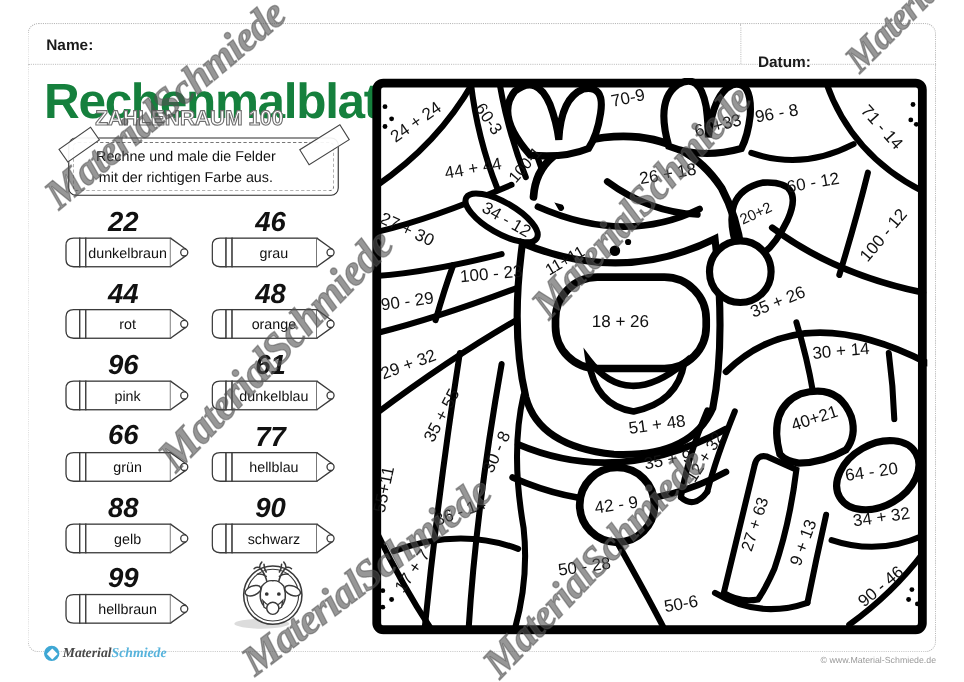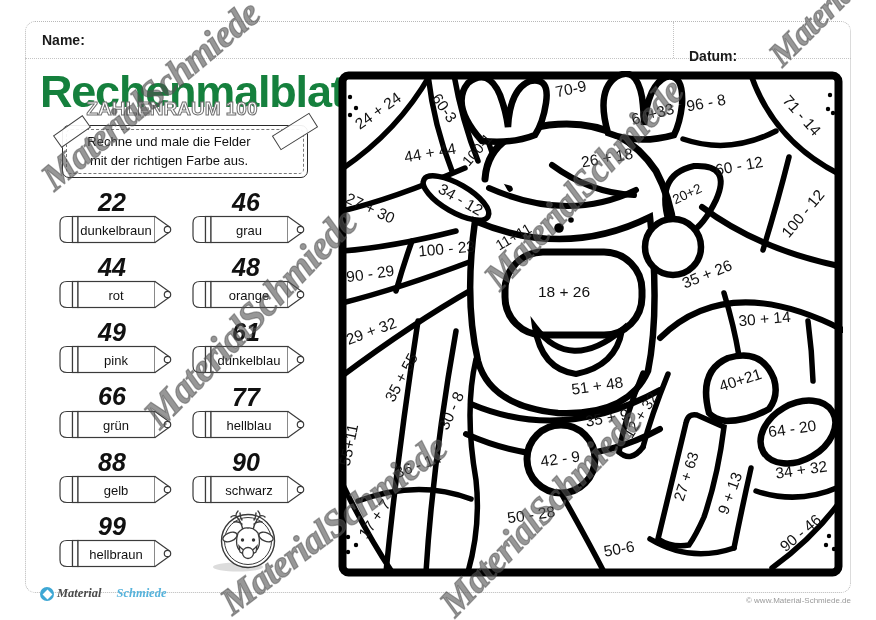--- a/index.html
+++ b/index.html
@@ -12,21 +12,21 @@
 .title{left:40px;top:66px;width:278px;text-align:center;font-size:45px;font-weight:bold;color:#15803d;letter-spacing:-1.2px;}
 .subtitle{left:33px;top:98px;width:278px;text-align:center;font-size:19px;font-weight:bold;color:#fff;-webkit-text-stroke:1px #6f6f6f;letter-spacing:0px;}
 .instr{left:62px;top:125px;width:246px;height:53px;border:1.3px solid #2a2a2a;border-radius:7px;box-sizing:border-box;}
 .instr-in{left:66px;top:129px;width:238px;height:45px;border:1px dashed #777;border-radius:5px;box-sizing:border-box;}
 .instr-t{left:62px;top:133px;width:214px;text-align:center;font-size:13px;color:#111;line-height:18.5px;}
 .tape{background:rgba(255,255,255,0.92);border:1px solid #444;}
 .num{font-size:25px;font-weight:bold;color:#111;text-align:center;width:70px;font-style:italic;}
 .pencil{width:114px;height:29px;}
 .wm{font-family:"Liberation Serif",serif;font-style:italic;font-weight:bold;color:rgba(82,82,82,0.60);-webkit-text-stroke:1.2px rgba(82,82,82,0.5);white-space:nowrap;letter-spacing:-1px;z-index:50;}
 .foot-m{font-family:"Liberation Serif",serif;font-weight:bold;font-style:italic;font-size:12.5px;color:#4a4a4a;}
-.foot-s{color:#56b3dc;padding-left:15px;}
+.foot-s{color:#56b3dc;}
 .copy{font-size:8px;color:#9a9a9a;width:826px;text-align:right;}
 </style>
 </head>
 <body>
 
 <div class="abs card"></div>
 
 <div class="abs vline"></div>
 
 <div class="abs hline"></div>
@@ -92,21 +92,21 @@
 <g stroke="#3b3b3b" stroke-width="1.2" fill="#fff">
 <path d="M13.5 1.5 H8 Q1 1.5 1 8 V21 Q1 27.5 8 27.5 H13.5 Z"></path>
 <rect x="13.5" y="1.5" width="5.5" height="26"></rect>
 <rect x="19" y="1.5" width="77" height="26"></rect>
 <path d="M96 1.5 L108.5 10.5 A4.4 4.4 0 0 1 108.5 18.5 L96 27.5" fill="#fff"></path>
 <circle cx="108.5" cy="14.5" r="3.2"></circle>
 </g>
 <text x="57" y="19.5" text-anchor="middle" font-size="13" fill="#111" font-family="Liberation Sans,sans-serif">orange</text>
 </svg>
 
-<div class="abs num" style="left:77px;top:318px;">49</div>
+<div class="abs num" style="left:77px;top:318px;">96</div>
 
 <svg class="abs pencil" style="left:59px;top:345px;" viewBox="0 0 114 29">
 <g stroke="#3b3b3b" stroke-width="1.2" fill="#fff">
 <path d="M13.5 1.5 H8 Q1 1.5 1 8 V21 Q1 27.5 8 27.5 H13.5 Z"></path>
 <rect x="13.5" y="1.5" width="5.5" height="26"></rect>
 <rect x="19" y="1.5" width="77" height="26"></rect>
 <path d="M96 1.5 L108.5 10.5 A4.4 4.4 0 0 1 108.5 18.5 L96 27.5" fill="#fff"></path>
 <circle cx="108.5" cy="14.5" r="3.2"></circle>
 </g>
 <text x="57" y="19.5" text-anchor="middle" font-size="13" fill="#111" font-family="Liberation Sans,sans-serif">pink</text>

